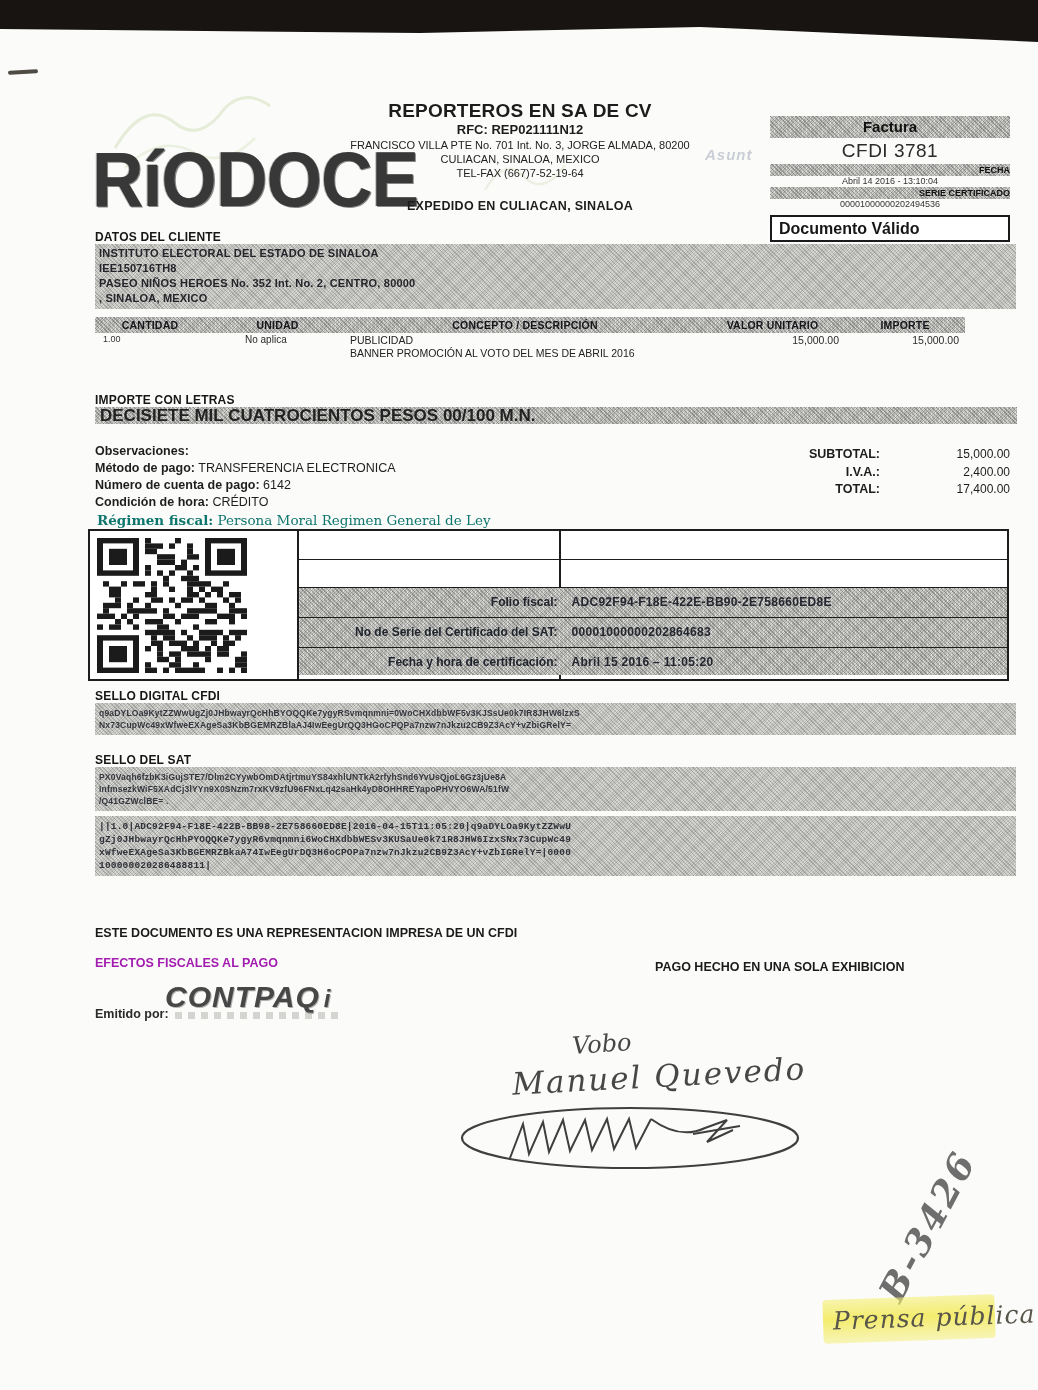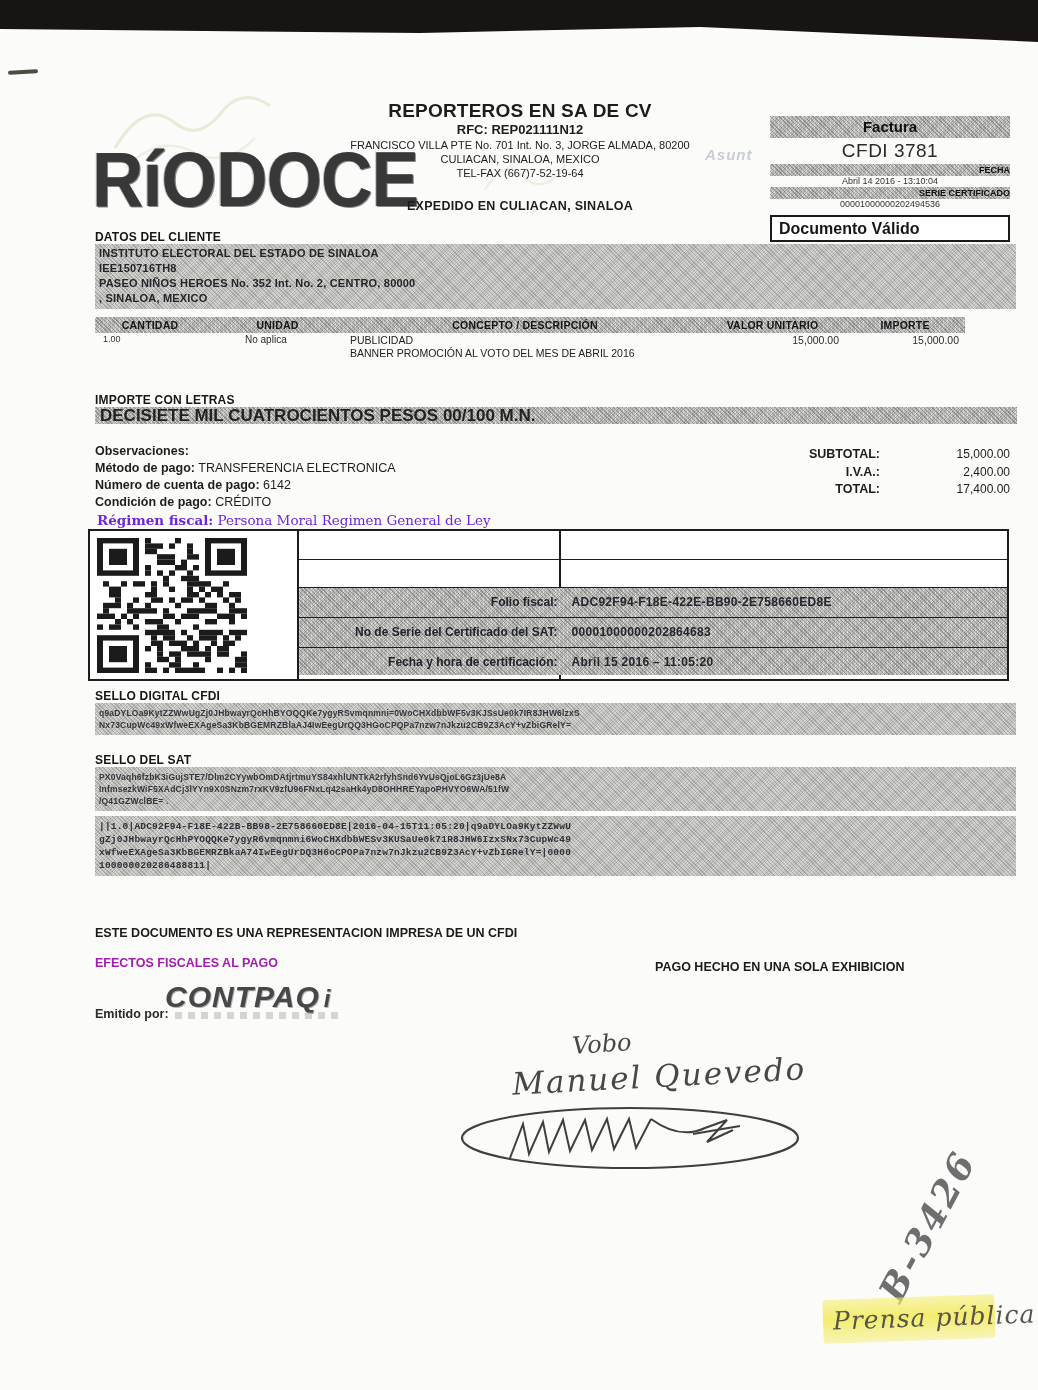--- a/index.html
+++ b/index.html
@@ -70,21 +70,21 @@
     font-size:17px;font-weight:bold;color:#222;}
   
   .obs{top:443px;left:95px;font-size:12.5px;line-height:17px;color:#1e1e1e;}
   .obs b{font-weight:bold;}
   .totals{top:446px;left:720px;width:290px;}
   .trow{display:flex;justify-content:flex-end;line-height:17.5px;}
   .trow .tl{font-size:12.5px;font-weight:bold;text-align:right;width:140px;}
   .trow .tv{font-size:12px;text-align:right;width:130px;}
   
   .regimen{top:512px;left:97px;font-family:"DejaVu Serif","Liberation Serif",serif;
-    font-size:13.5px;color:#6d28d9;}
+    font-size:13.5px;color:#0f766e;}
   .regimen b{font-weight:bold;}
   
   .fiscal{top:529px;left:88px;width:917px;height:148px;border:2px solid #1d1d1d;background:#fff;}
   .fiscal .vline1{position:absolute;left:207px;top:0;bottom:0;width:1.5px;background:#1d1d1d;}
   .fiscal .vline2{position:absolute;left:469px;top:0;bottom:0;width:1.5px;background:#1d1d1d;}
   .frow{position:absolute;left:207px;right:0;border-top:1.5px solid #1d1d1d;}
   .frow.r1{top:28px;height:0;}
   .frow.r2{top:56px;height:0;}
   .frowband{position:absolute;left:208.5px;right:0;display:flex;}
   .fr-label{width:259px;text-align:right;padding-right:8px;font-size:12px;font-weight:bold;
@@ -186,21 +186,21 @@
     <div class="c5">15,000.00</div>
   </div>
 
   <div class="abs sec-label letters-label">IMPORTE CON LETRAS</div>
   <div class="abs letters-band noise">DECISIETE MIL CUATROCIENTOS PESOS 00/100 M.N.</div>
 
   <div class="abs obs">
     <div><b>Observaciones:</b></div>
     <div><b>Método de pago:</b> <span>TRANSFERENCIA ELECTRONICA</span></div>
     <div><b>Número de cuenta de pago:</b> <span>6142</span></div>
-    <div><b>Condición de pago:</b> <span>CRÉDITO</span></div>
+    <div><b>Condición de hora:</b> <span>CRÉDITO</span></div>
   </div>
 
   <div class="abs totals">
     <div class="trow">
         <span class="tl">SUBTOTAL:</span>
         <span class="tv">15,000.00</span>
       </div>
     <div class="trow">
         <span class="tl">I.V.A.:</span>
         <span class="tv">2,400.00</span>

